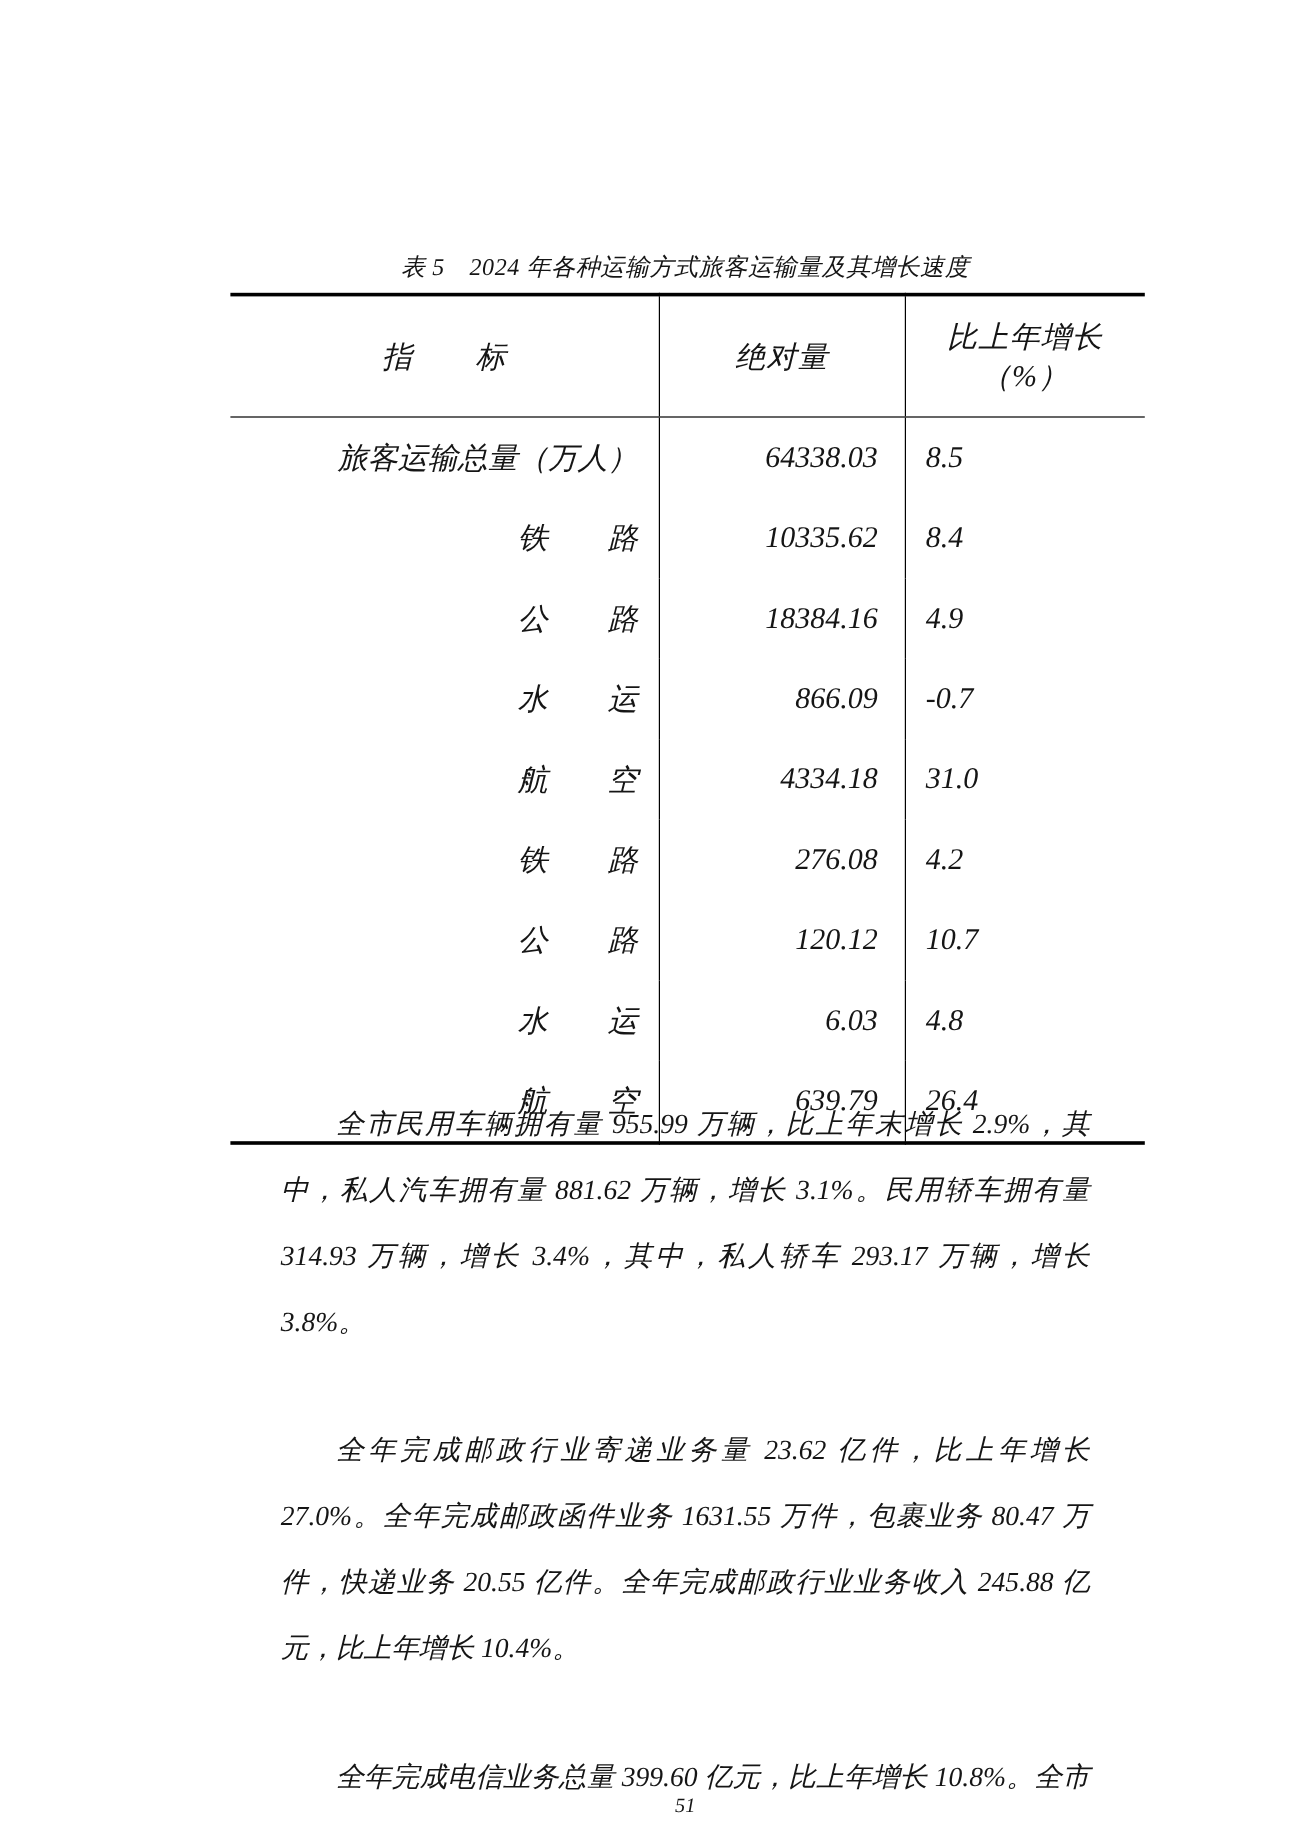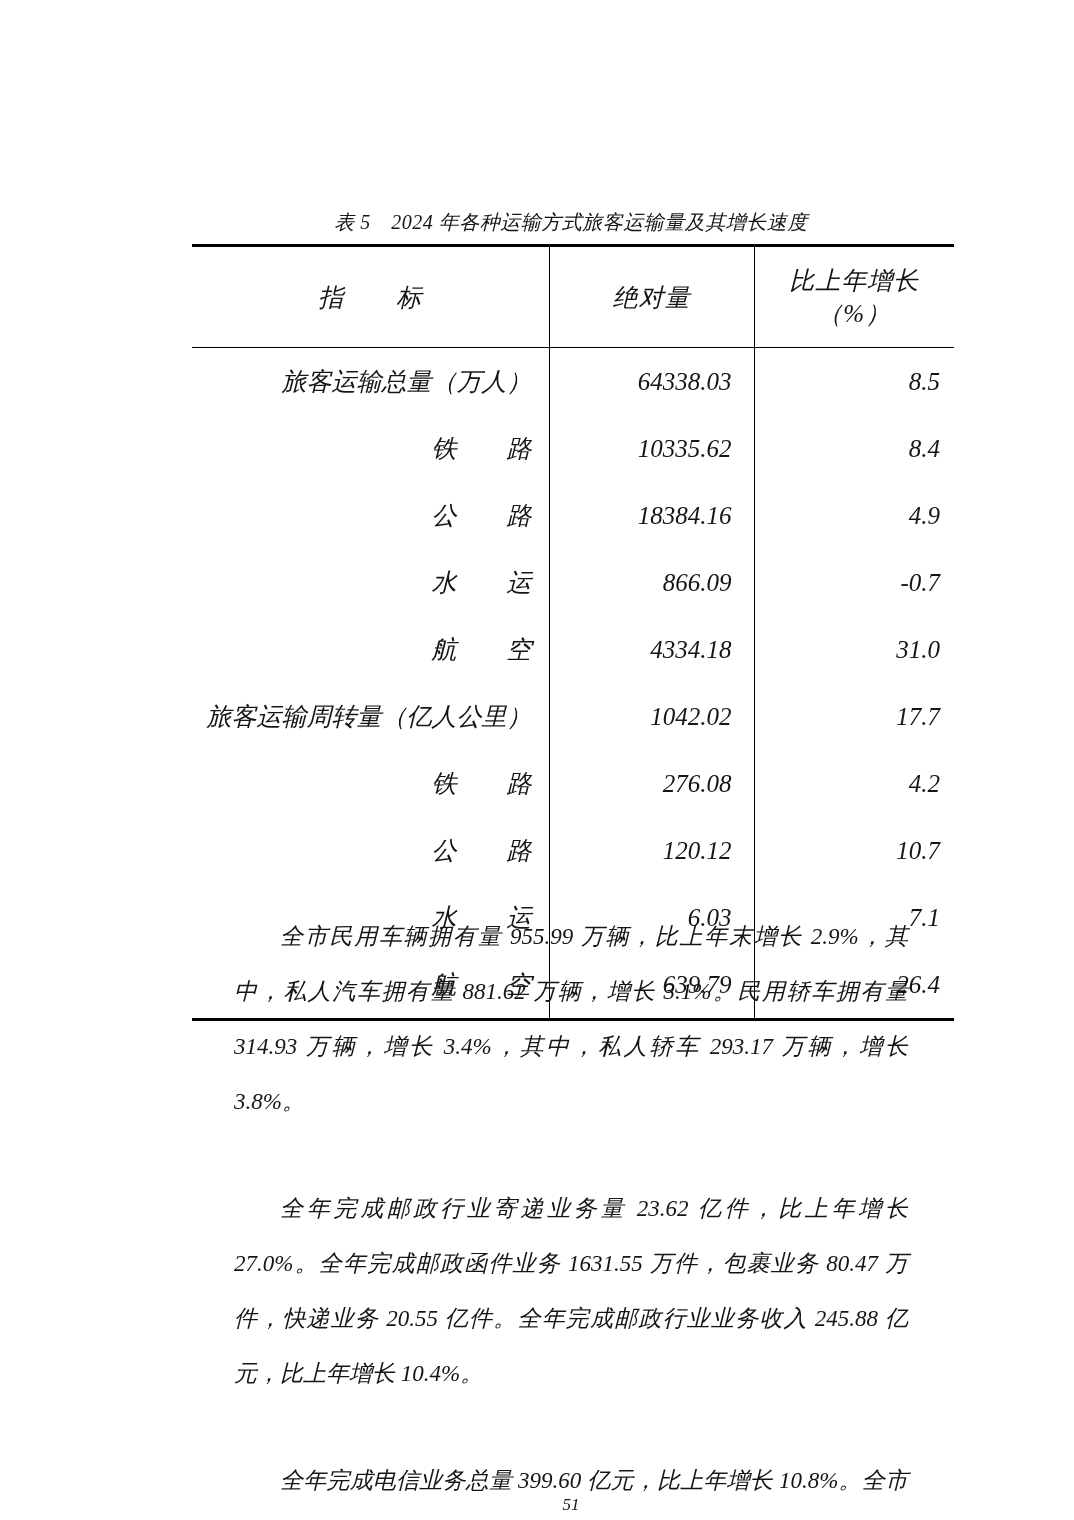--- a/index.html
+++ b/index.html
@@ -52,21 +52,21 @@
   .stat-table th.v, .stat-table td.v { border-left: 1px solid #000; }
 
   .stat-table tbody td {
     height: 55px;
     vertical-align: middle;
     white-space: nowrap;
   }
   .stat-table td.ind { text-align: right; padding-left: 11px; }
   .stat-table tr.sub td.ind { padding-left: 43px; }
   .stat-table td.abs { text-align: right; padding-right: 22px; }
-  .stat-table td.gro { text-align: right; padding-right: 14px; }
+  .stat-table td.gro { padding-right: 14px; }
 
   .paragraphs {
     position: absolute;
     top: 841px;
     left: 166px;
     width: 742px;
     font-size: 23px;
     line-height: 55px;
     text-align: justify;
     color: #151515;
@@ -125,39 +125,34 @@
       <tr class="sub">
         <td class="ind">水　　运</td>
         <td class="v abs">866.09</td>
         <td class="v gro">-0.7</td>
       </tr>
       <tr class="sub">
         <td class="ind">航　　空</td>
         <td class="v abs">4334.18</td>
         <td class="v gro">31.0</td>
       </tr>
-      <tr>
-        <td class="ind">旅客运输周转量（亿人公里）</td>
-        <td class="v abs">1042.02</td>
-        <td class="v gro">17.7</td>
-      </tr>
       <tr class="sub">
         <td class="ind">铁　　路</td>
         <td class="v abs">276.08</td>
         <td class="v gro">4.2</td>
       </tr>
       <tr class="sub">
         <td class="ind">公　　路</td>
         <td class="v abs">120.12</td>
         <td class="v gro">10.7</td>
       </tr>
       <tr class="sub">
         <td class="ind">水　　运</td>
         <td class="v abs">6.03</td>
-        <td class="v gro">7.1</td>
+        <td class="v gro">4.8</td>
       </tr>
       <tr class="sub">
         <td class="ind">航　　空</td>
         <td class="v abs">639.79</td>
         <td class="v gro">26.4</td>
       </tr>
     </tbody>
   </table>
 
   <div class="paragraphs">

